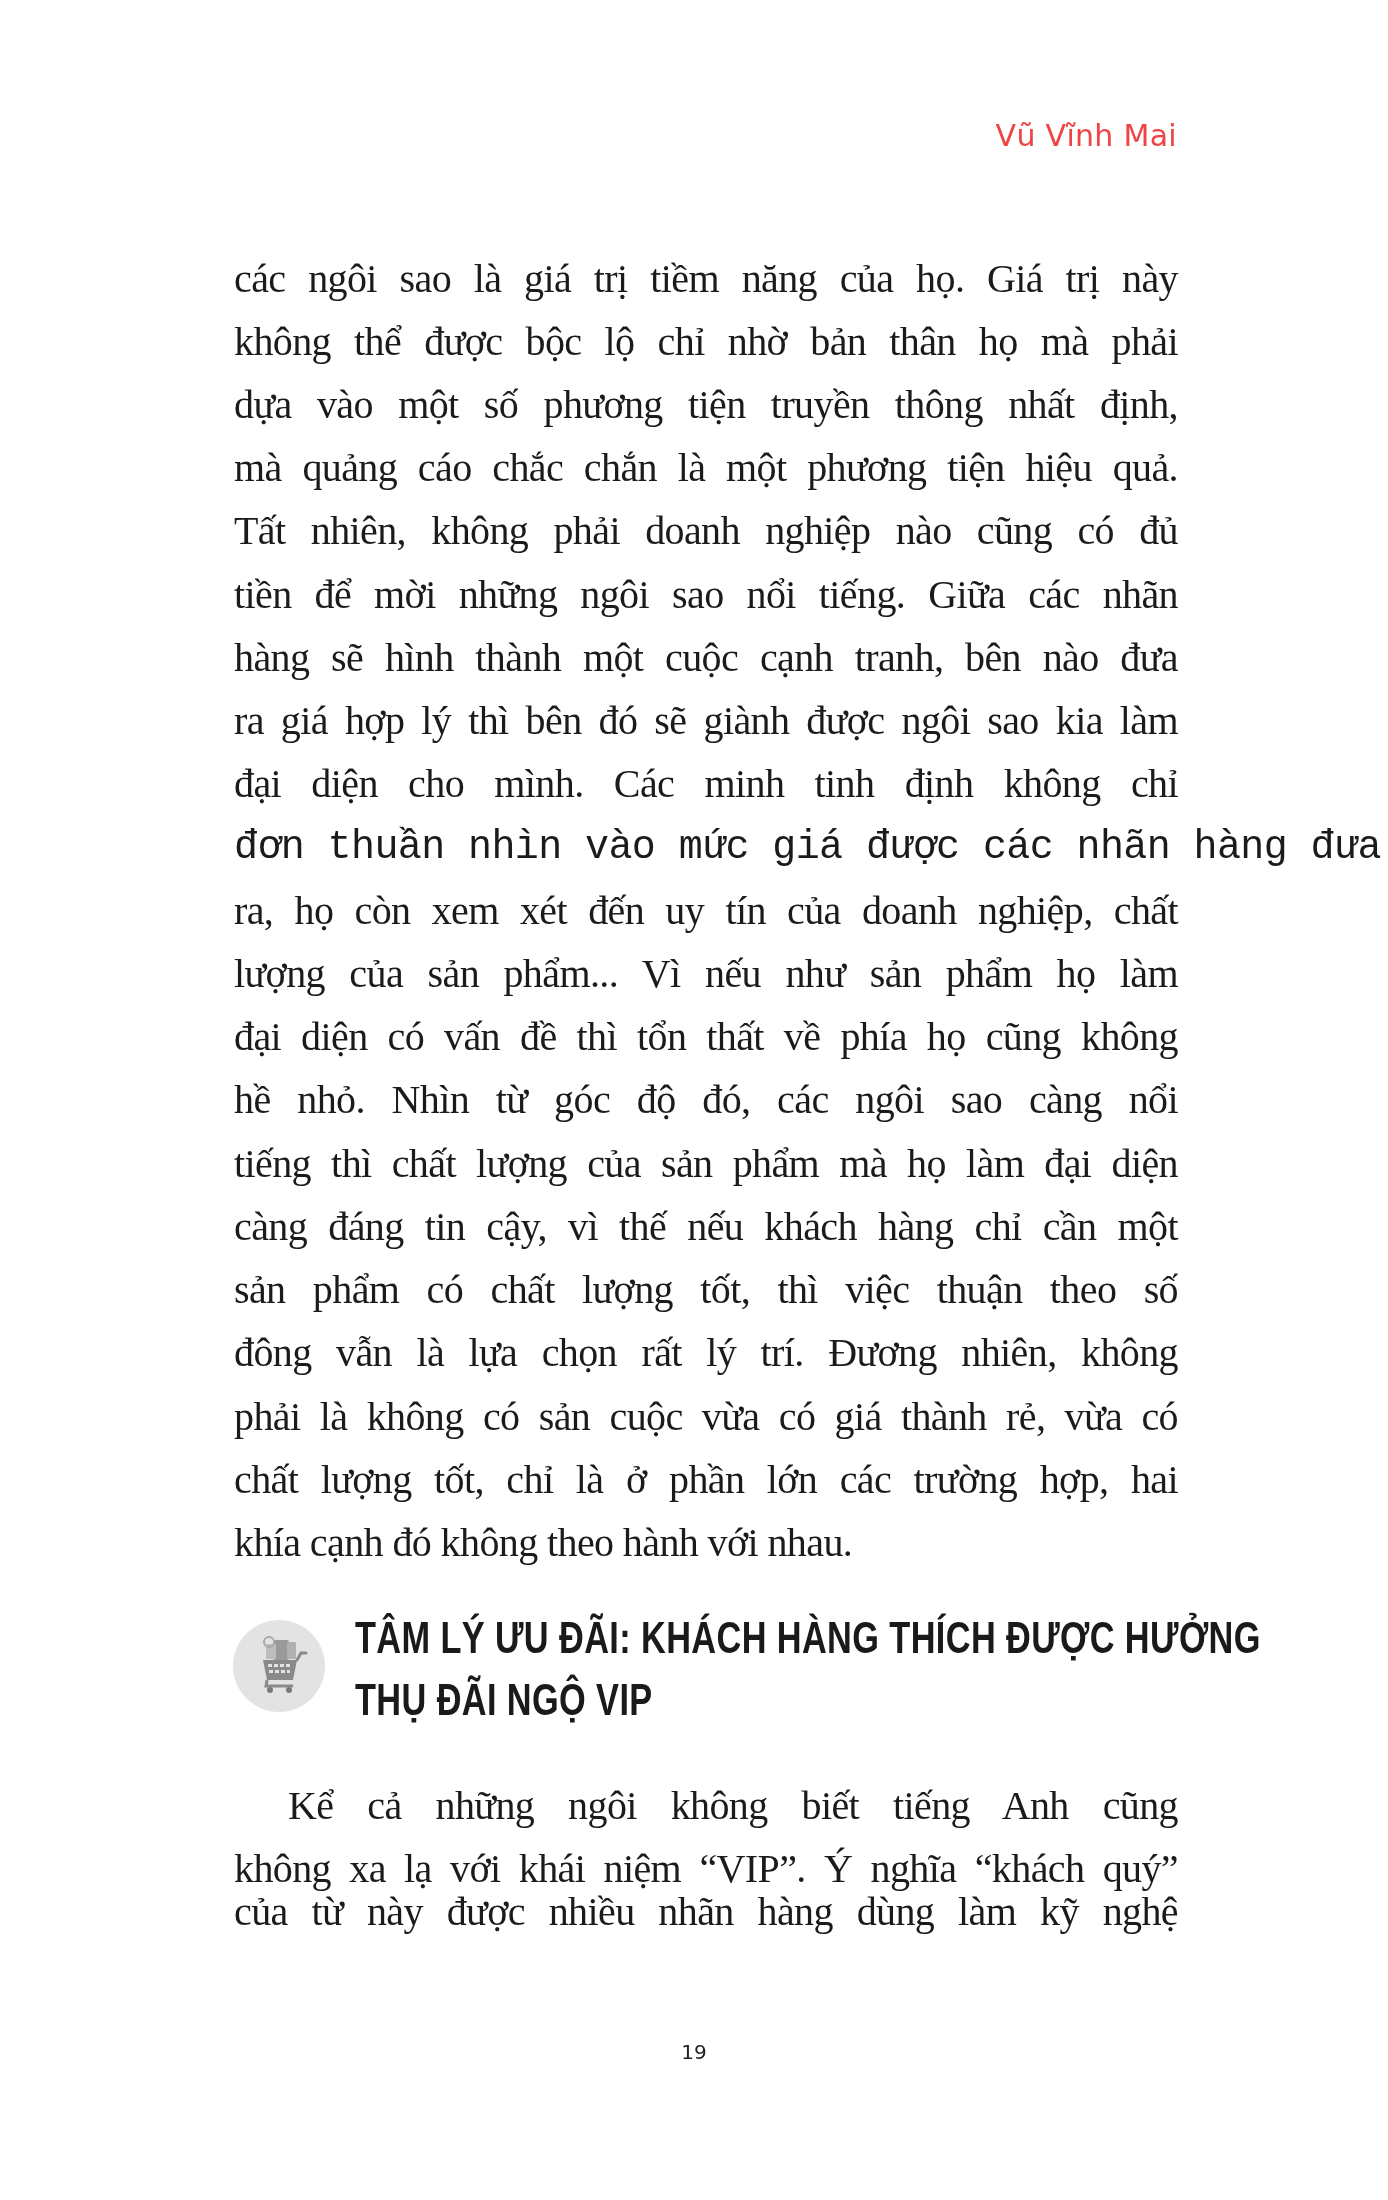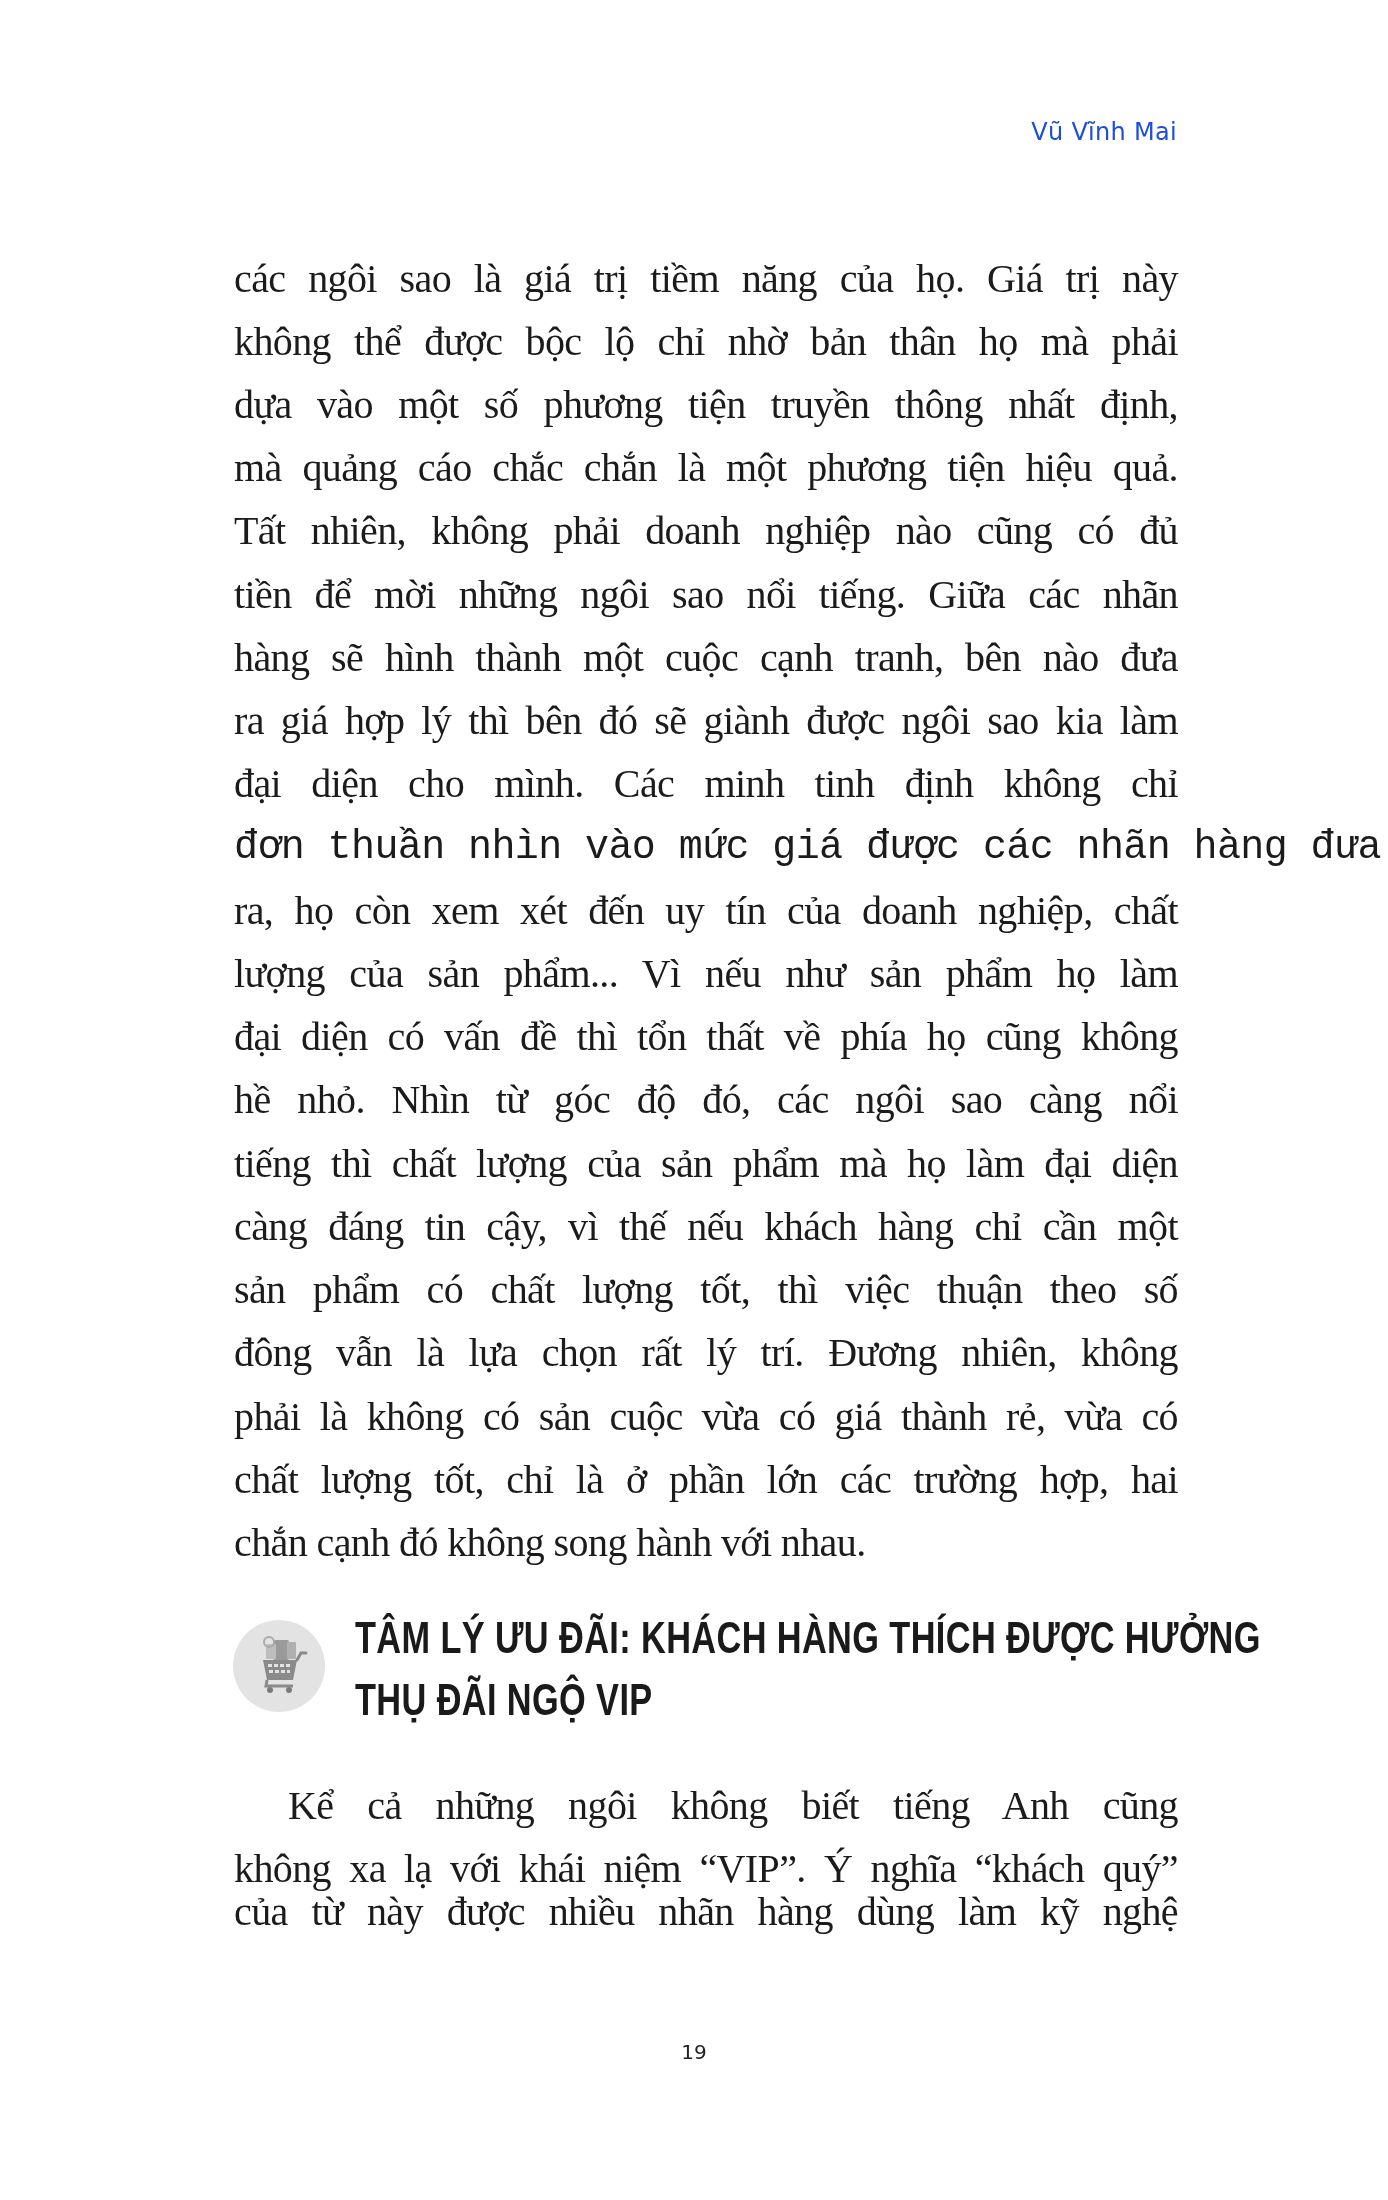--- a/index.html
+++ b/index.html
@@ -12,23 +12,23 @@
       height: 2200px;
       position: relative;
       overflow: hidden;
       color: #1b1b1b;
     }
     .running-head {
       position: absolute;
       right: 211px;
       top: 118px;
       font-family: "DejaVu Sans", sans-serif;
-      font-size: 24px;
+      font-size: 30px;
       letter-spacing: 0.3px;
-      color: #1d4ed8;
+      color: #ef4444;
       white-space: nowrap;
     }
     .body-block {
       position: absolute;
       left: 234px;
       width: 944px;
       font-family: "Liberation Serif", serif;
       font-size: 40px;
       color: #1b1b1b;
     }
@@ -114,21 +114,21 @@
   <div class="line" style="top:879px;">ra, họ còn xem xét đến uy tín của doanh nghiệp, chất</div>
   <div class="line" style="top:942px;">lượng của sản phẩm... Vì nếu như sản phẩm họ làm</div>
   <div class="line" style="top:1005px;">đại diện có vấn đề thì tổn thất về phía họ cũng không</div>
   <div class="line" style="top:1068px;">hề nhỏ. Nhìn từ góc độ đó, các ngôi sao càng nổi</div>
   <div class="line" style="top:1132px;">tiếng thì chất lượng của sản phẩm mà họ làm đại diện</div>
   <div class="line" style="top:1195px;">càng đáng tin cậy, vì thế nếu khách hàng chỉ cần một</div>
   <div class="line" style="top:1258px;">sản phẩm có chất lượng tốt, thì việc thuận theo số</div>
   <div class="line" style="top:1321px;">đông vẫn là lựa chọn rất lý trí. Đương nhiên, không</div>
   <div class="line" style="top:1385px;">phải là không có sản cuộc vừa có giá thành rẻ, vừa có</div>
   <div class="line" style="top:1448px;">chất lượng tốt, chỉ là ở phần lớn các trường hợp, hai</div>
-  <div class="line last" style="top:1511px;">chắn cạnh đó không song hành với nhau.</div>
+  <div class="line last" style="top:1511px;">khía cạnh đó không theo hành với nhau.</div>
 </div>
 
 <div class="section-heading">
   <div class="heading-icon">
     <svg width="92" height="92" viewBox="0 0 92 92" xmlns="http://www.w3.org/2000/svg">
 
       <rect x="40" y="20" width="16" height="20" rx="2" fill="#9a9a9a"></rect>
       <rect x="33" y="24" width="10" height="15" rx="1" fill="#bdbdbd"></rect>
       <rect x="54" y="22" width="9" height="17" rx="1" fill="#b0b0b0"></rect>
       <circle cx="36" cy="22" r="5" fill="none" stroke="#aaaaaa" stroke-width="2"></circle>

